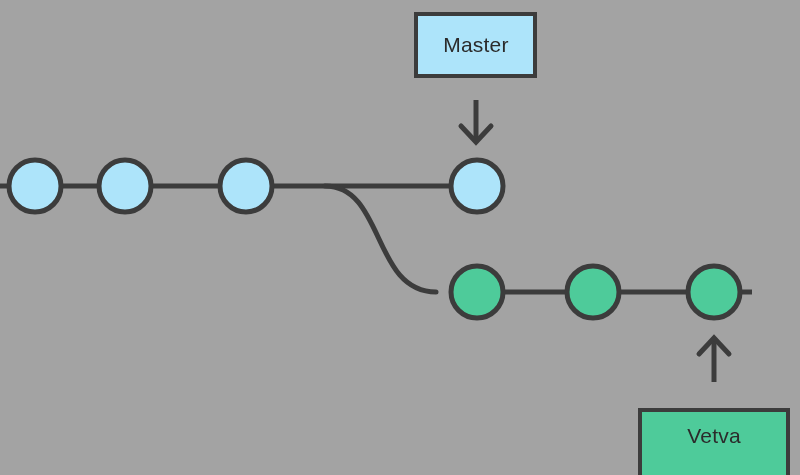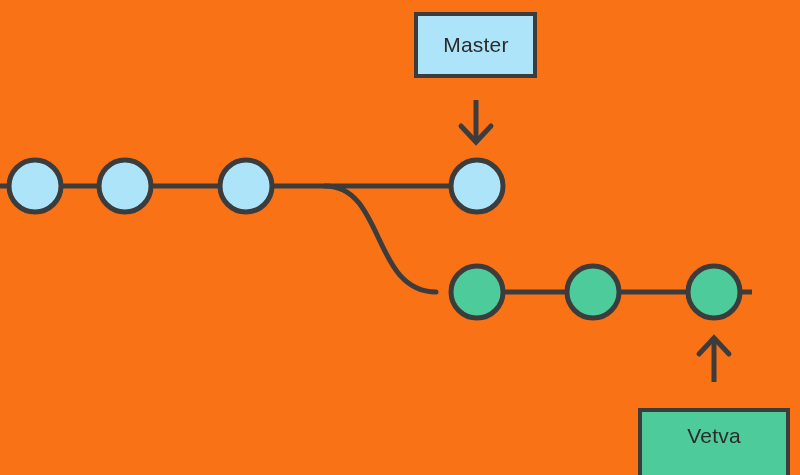--- a/index.html
+++ b/index.html
@@ -11,21 +11,21 @@
   body {
     width: 800px;
     height: 475px;
     overflow: hidden;
     font-family: "Liberation Sans", sans-serif;
   }
   #diagram-root {
     position: relative;
     width: 800px;
     height: 475px;
-    background: #f97316;
+    background: #a3a3a3;
   }
   svg.canvas {
     position: absolute;
     top: 0;
     left: 0;
     width: 800px;
     height: 475px;
     display: block;
   }
   .label-text {

